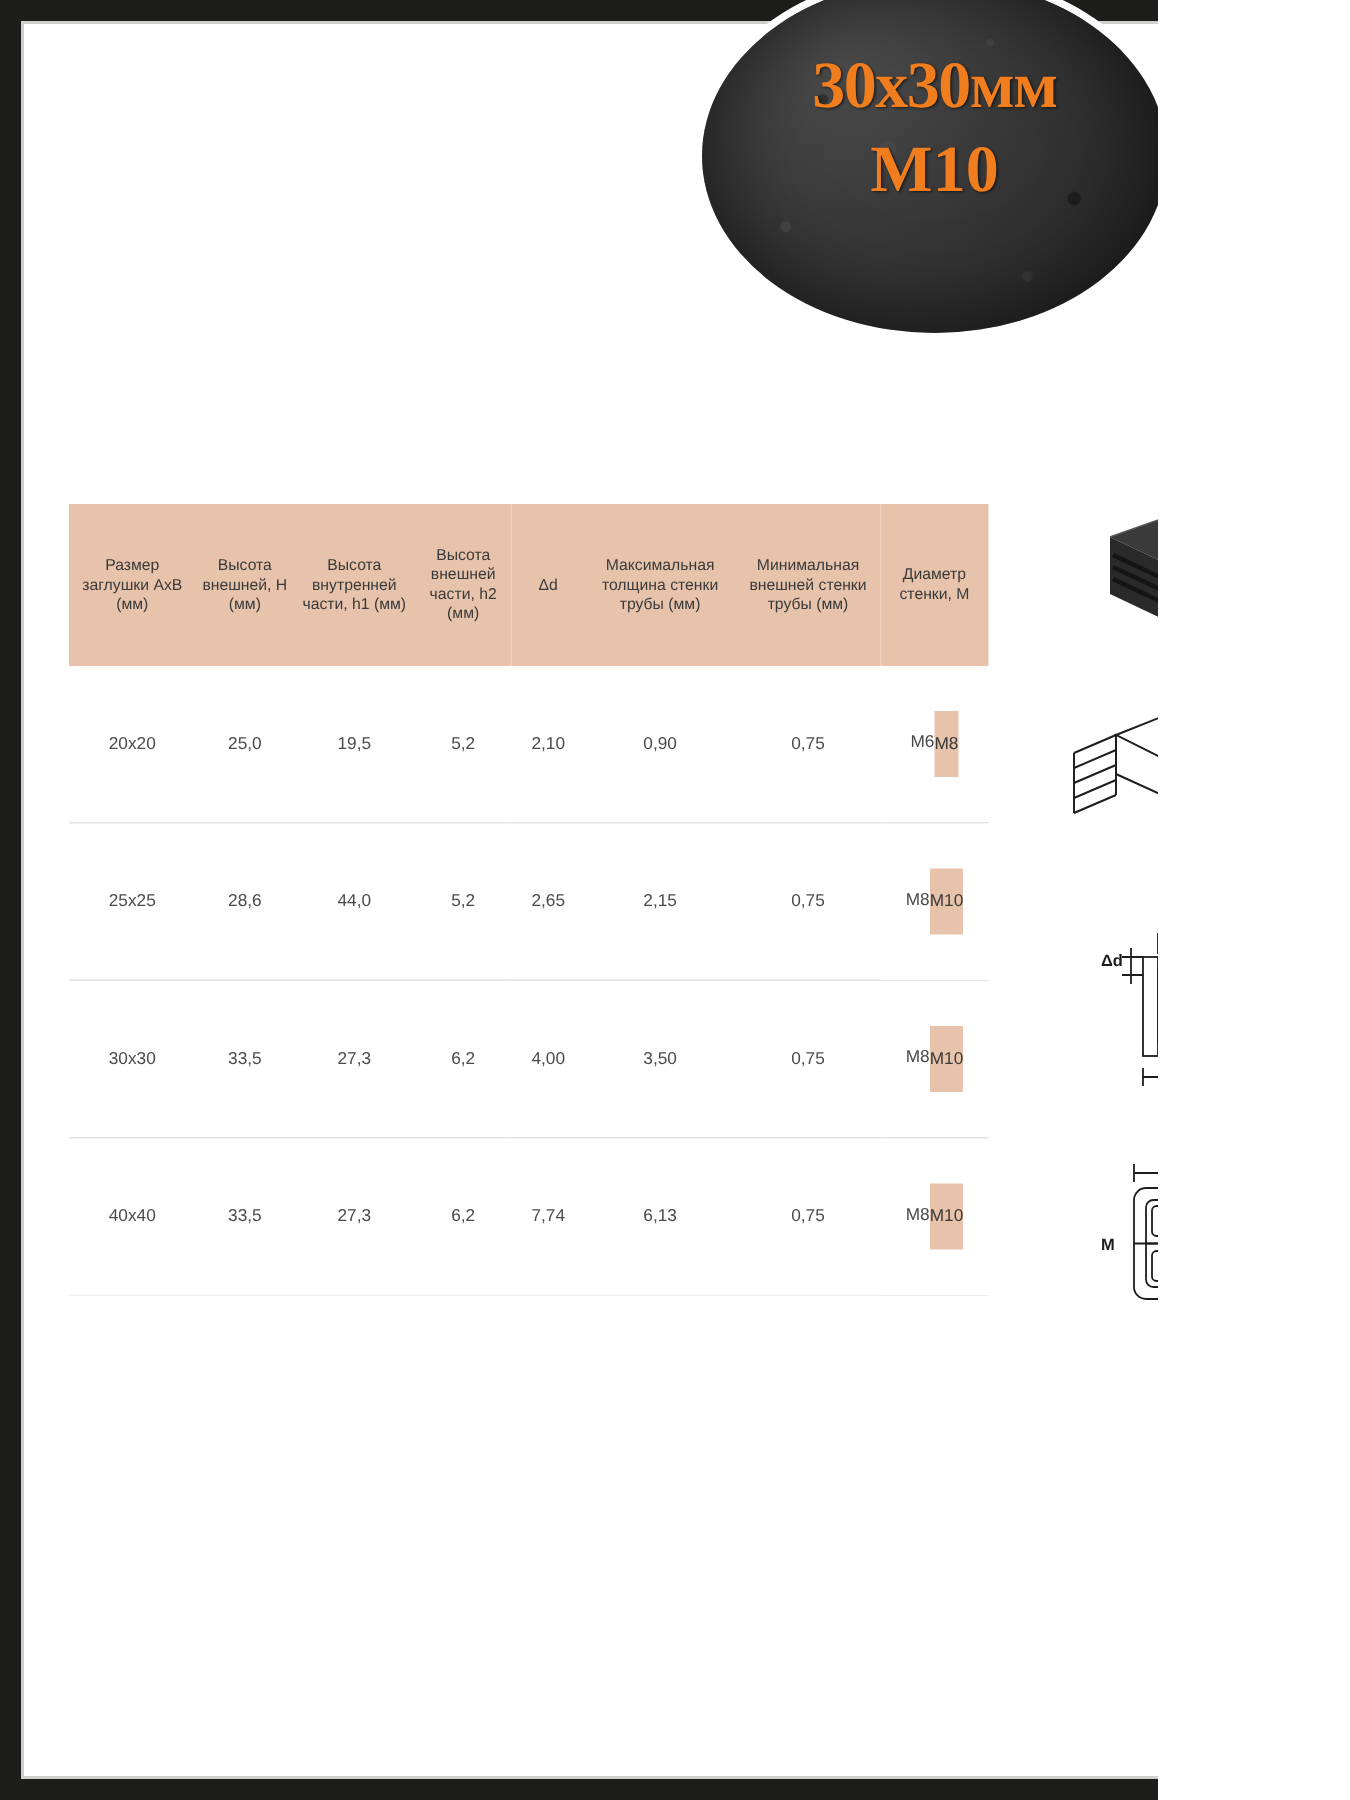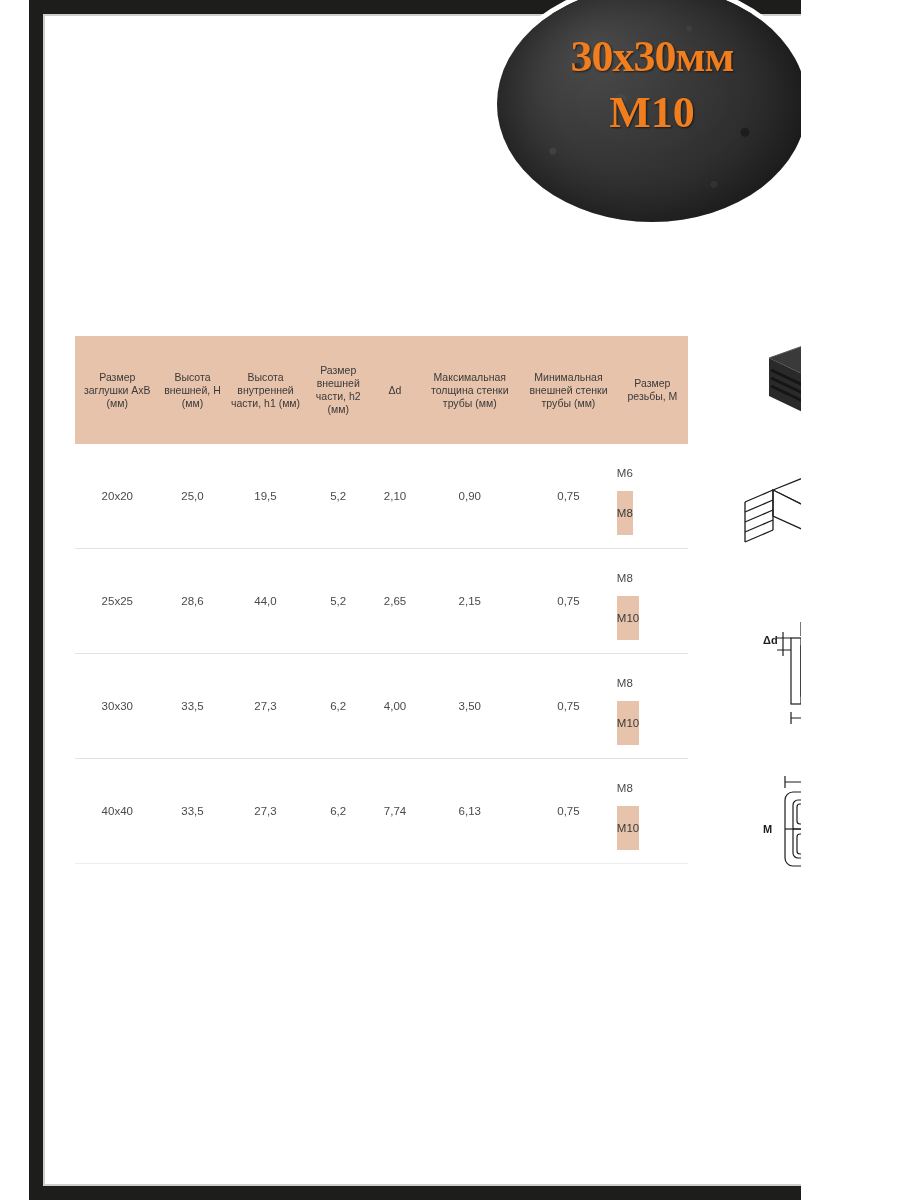--- a/index.html
+++ b/index.html
@@ -9,21 +9,20 @@
   }
   body {
     font-family: "Liberation Sans", sans-serif;
   }
   .page {
     position: relative;
     width: 772px;
     height: 1200px;
     overflow: hidden;
     background: #ffffff;
-    margin-left: 29px;
   }
   
   .frame {
     position: absolute;
     left: 0; top: 0;
     width: 900px;
     height: 1200px;
     box-sizing: border-box;
     border: 14px solid #1d1d1b;
     background: #ffffff;
@@ -121,22 +120,22 @@
   .spec-table tbody tr:last-child td {
     border-bottom: 1px solid #ededed;
   }
   .thread-cell {
     position: relative;
     width: 72px;
     padding: 0 !important;
   }
   .thread-stack {
     display: flex;
-    flex-direction: column;
-    align-items: flex-start;
+    flex-direction: row;
+    align-items: center;
     justify-content: center;
     height: 104px;
   }
   .thread-plain {
     font-size: 11.5px;
     color: #4a4a4a;
     padding: 9px 0 12px 0;
     text-align: center;
   }
   .thread-hl {
@@ -195,25 +194,25 @@
       <div class="badge-line2">M10</div>
     </div>
   </div>
 
   <table class="spec-table">
     <thead>
       <tr>
         <th style="width:88px">Размер заглушки AxB (мм)</th>
         <th style="width:62px">Высота внешней, H (мм)</th>
         <th style="width:78px">Высота внутренней части, h1 (мм)</th>
-        <th style="width:62px">Размер внешней части, h2 (мм)</th>
+        <th style="width:62px">Высота внешней части, h2 (мм)</th>
         <th style="width:50px">Δd</th>
         <th style="width:100px">Максимальная толщина стенки трубы (мм)</th>
         <th style="width:96px">Минимальная внешней стенки трубы (мм)</th>
-        <th style="width:72px">Размер резьбы, M</th>
+        <th style="width:72px">Диаметр стенки, M</th>
       </tr>
     </thead>
     <tbody>
       <tr>
         <td>20x20</td>
         <td>25,0</td>
         <td>19,5</td>
         <td>5,2</td>
         <td>2,10</td>
         <td>0,90</td>

